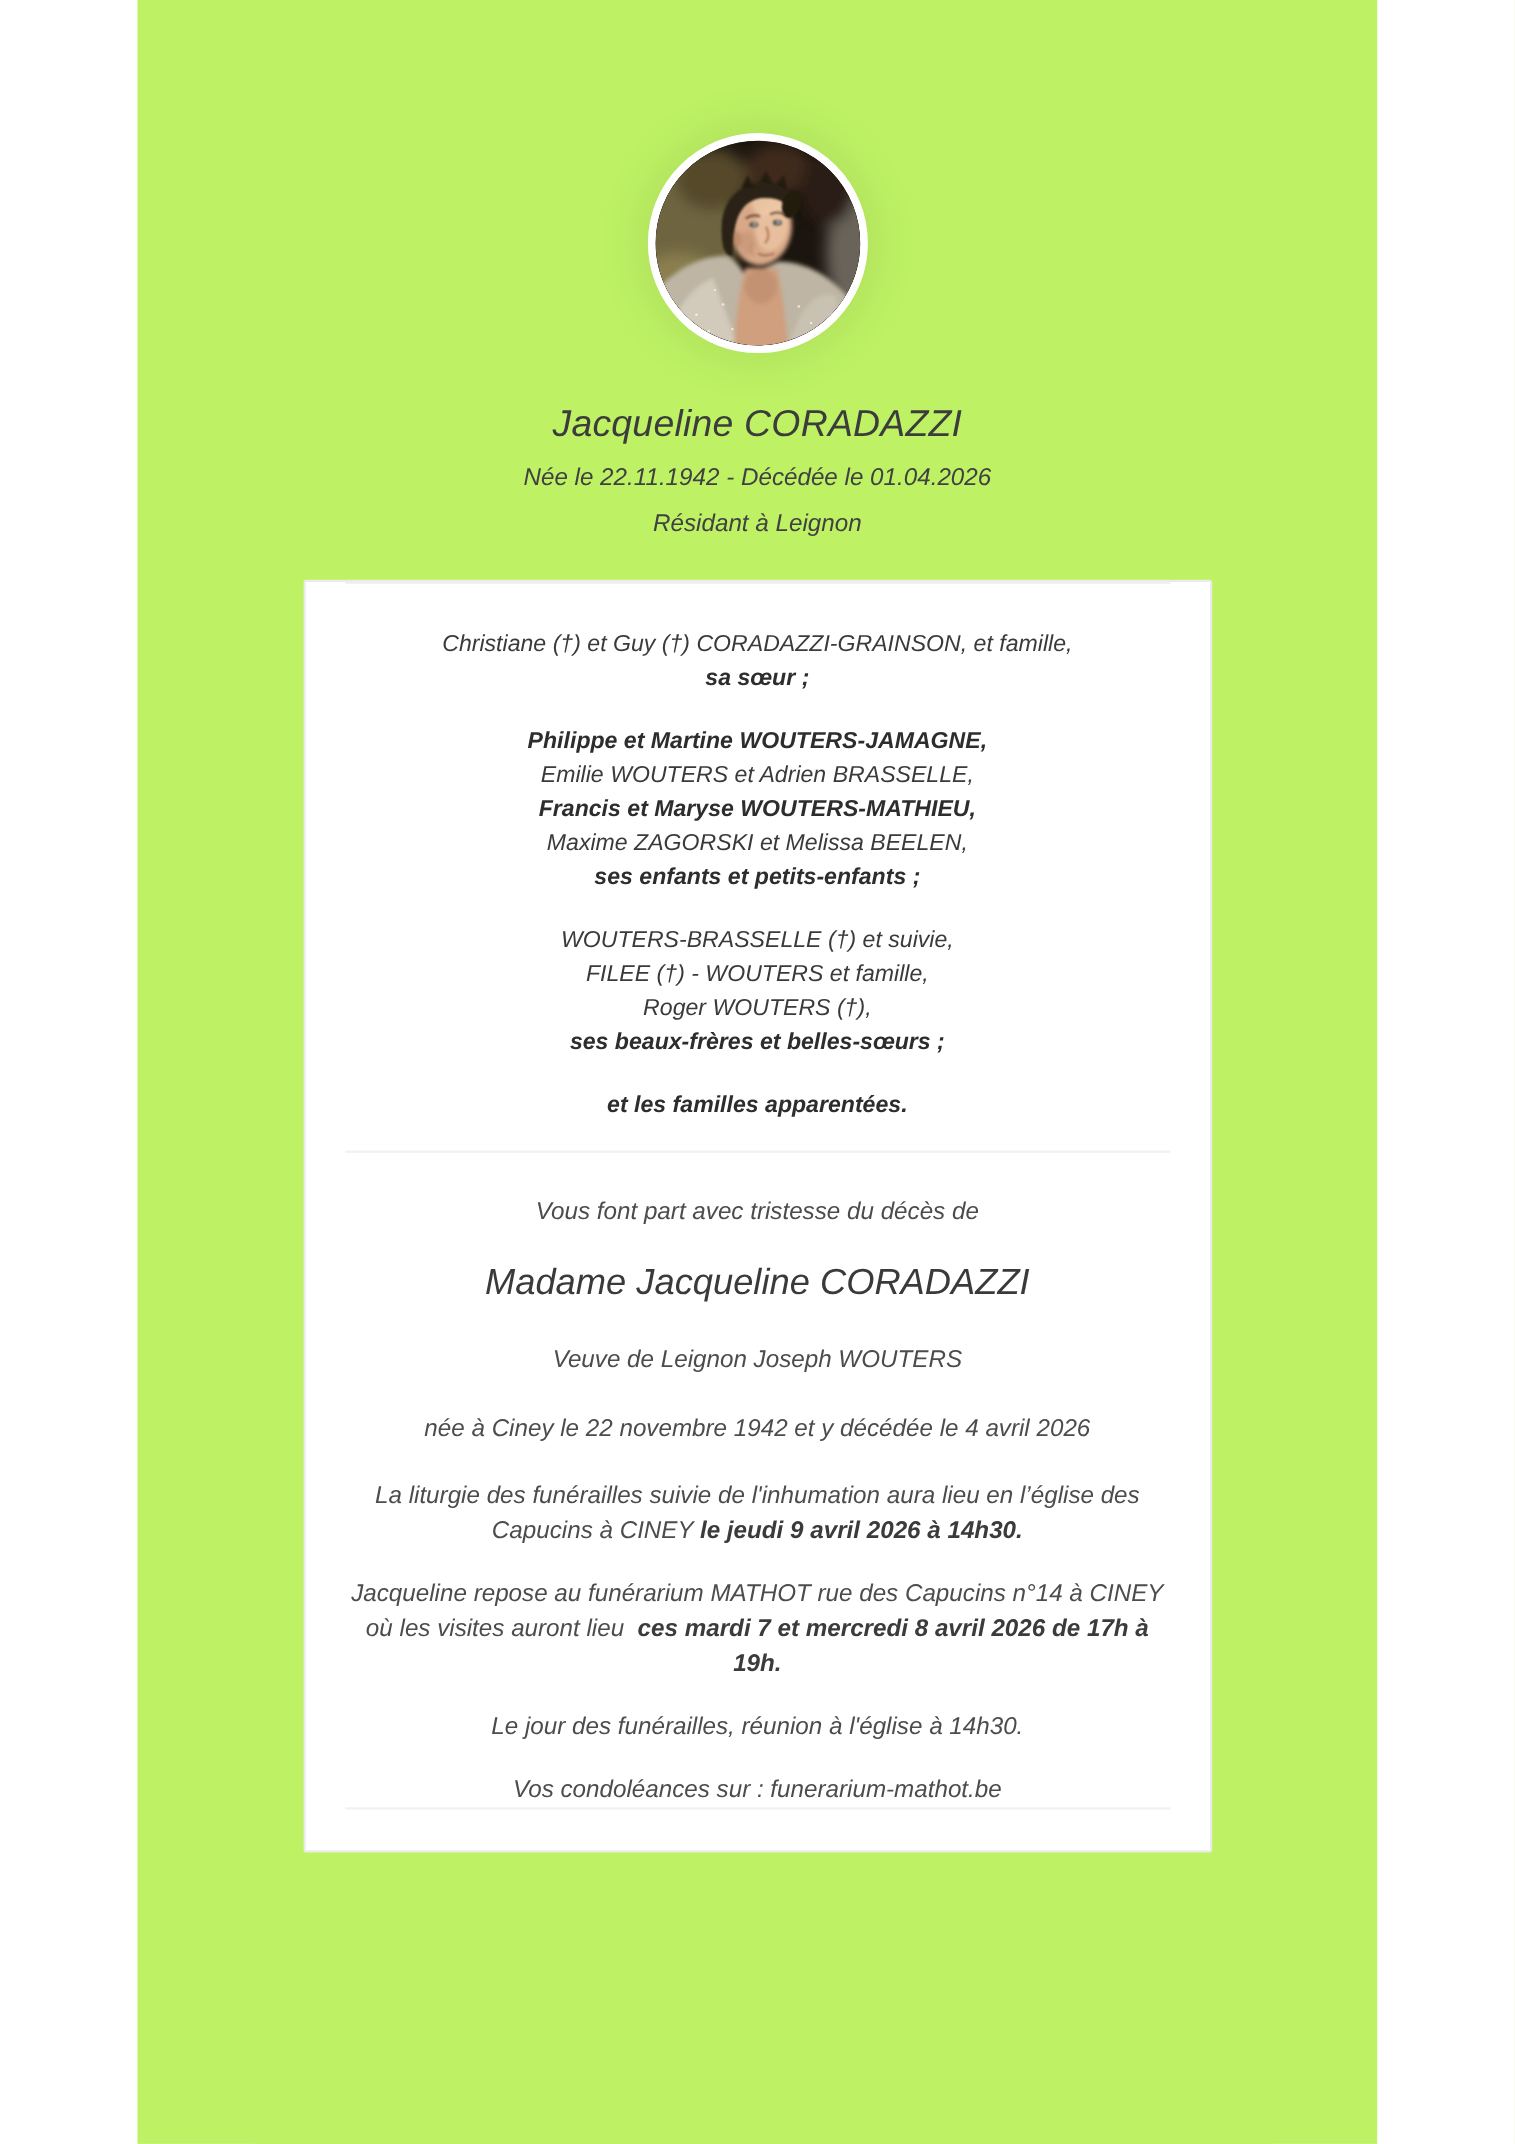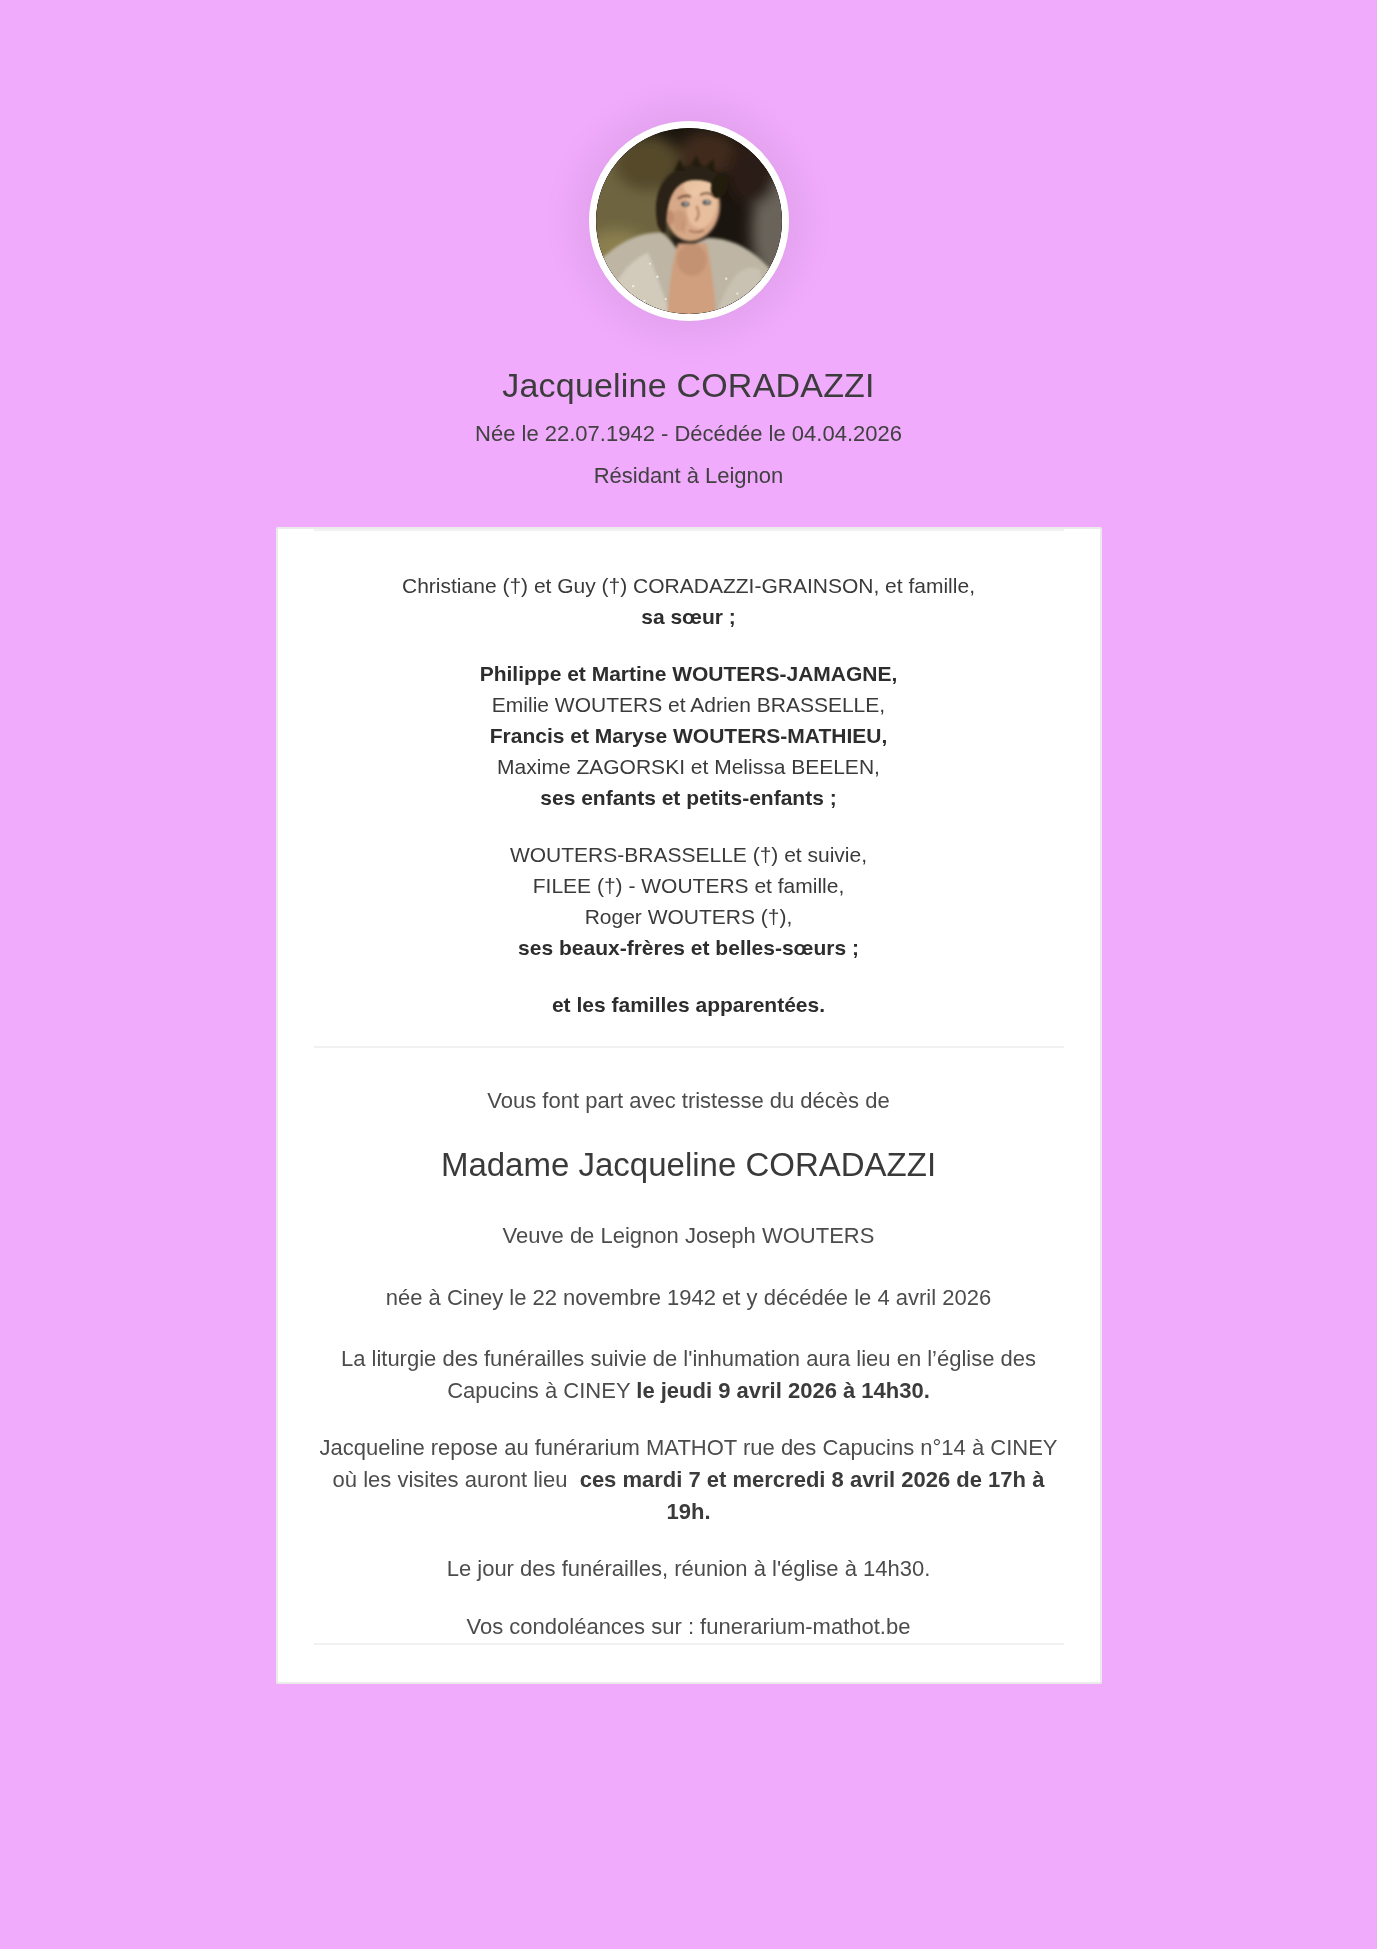--- a/index.html
+++ b/index.html
@@ -4,24 +4,25 @@
 <title>Faire-part</title>
 <style>
   * { box-sizing: border-box; }
   html, body { margin: 0; padding: 0; background: #ffffff; }
   body {
     font-family: "Liberation Sans", "DejaVu Sans", sans-serif;
     color: #3d3d3d;
     -webkit-font-smoothing: antialiased;
   }
   .page {
-    width: 1377px;
+    width: 1127px;
     min-height: 1949px;
     margin: 0 auto;
-    background: #f0abfc;
+    background: #bef264;
+    font-style: italic;
   }
   
   .hero { text-align: center; padding-top: 121px; }
   .avatar {
     width: 200px; height: 200px;
     margin: 0 auto;
     border-radius: 50%;
     border: 7px solid #ffffff;
     box-shadow: 0 0 42px 10px rgba(0,0,0,0.075);
     overflow: hidden;
@@ -169,21 +170,21 @@
             <circle cx="152" cy="178" r="1.2"></circle>
               <circle cx="164" cy="192" r="1.3"></circle>
             <circle cx="172" cy="170" r="1.1"></circle>
               <circle cx="58" cy="146" r="1.1"></circle>
           </g>
         </g>
       </svg>
     </div>
 
     <h1 class="deceased-name">Jacqueline CORADAZZI</h1>
-    <p class="dates-line">Née le 22.07.1942 - Décédée le 04.04.2026</p>
+    <p class="dates-line">Née le 22.11.1942 - Décédée le 01.04.2026</p>
     <p class="residence-line">Résidant à Leignon</p>
   </div>
 
   <div class="card">
 
     <hr class="divider divider-top">
 
     <div class="family">
       <div class="group">
         <p>Christiane (†) et Guy (†) CORADAZZI-GRAINSON, et famille,</p>

